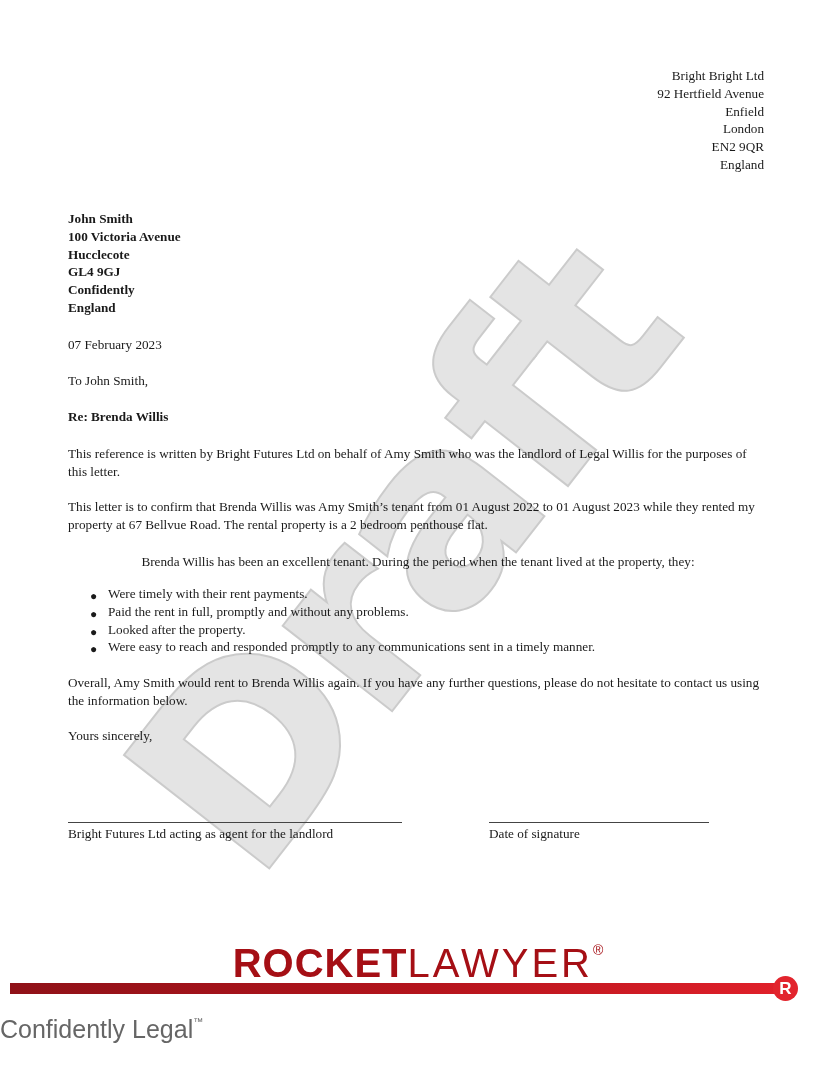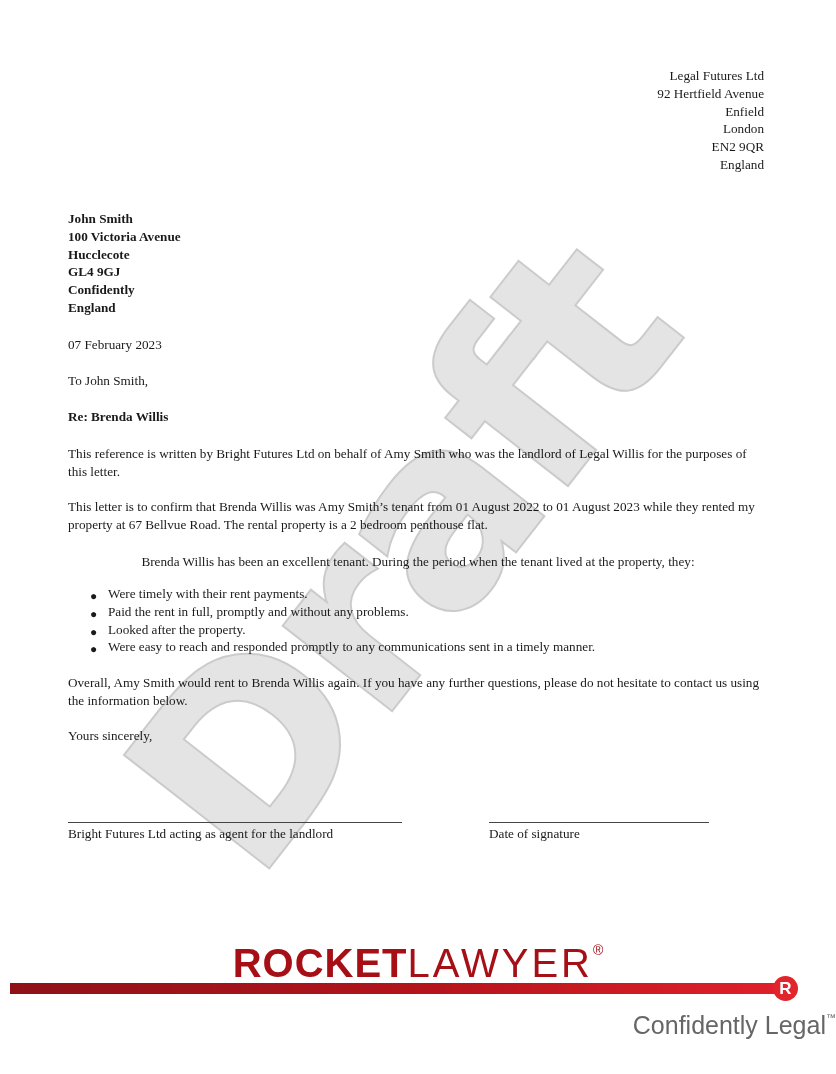--- a/index.html
+++ b/index.html
@@ -28,36 +28,36 @@
     .sig-label-1 { position: absolute; left: 68px; top: 825px; }
     .sig-label-2 { position: absolute; left: 489px; top: 825px; }
     .contact { position: absolute; left: 68px; top: 861px; color: #8a8a8a; }
     .footer { position: absolute; left: 0; top: 920px; width: 824px; height: 154px; z-index: 2; }
     .brand { position: absolute; left: 0; top: 8px; width: 836px; text-align: center; font-family: "Liberation Sans", sans-serif; color: #a50f15; font-size: 40px; line-height: 44px; letter-spacing: 1px; }
     .brand .rocket { font-weight: bold; }
     .brand .lawyer { font-weight: normal; letter-spacing: 3px; }
     .brand .reg { font-size: 14px; vertical-align: 22px; letter-spacing: 0; }
     .redbar { position: absolute; left: 10px; top: 63px; width: 770px; height: 11px; background: linear-gradient(to right, #8f1118, #b5141c 55%, #e0202a); }
     .r-badge { position: absolute; left: 773px; top: 56px; width: 25px; height: 25px; border-radius: 50%; background: #e2242d; color: #fff; font-family: "Liberation Sans", sans-serif; font-weight: bold; font-size: 17px; line-height: 25px; text-align: center; }
-    .tagline { position: absolute; left: 0; top: 82px; width: 836px; text-align: right; font-family: "Liberation Sans", sans-serif; color: #666; font-size: 25px; line-height: 32px; }
+    .tagline { position: absolute; left: 0; top: 82px; width: 836px; text-align: left; font-family: "Liberation Sans", sans-serif; color: #666; font-size: 25px; line-height: 40px; }
     .tagline .tm { font-size: 10px; vertical-align: 13px; }
   </style>
 </head>
 <body>
 
 <div class="page">
 
   <svg class="watermark" viewBox="0 0 836 1074" width="836" height="1074">
     <text x="0" y="0" transform="translate(255 885) rotate(-52)">Draft</text>
   </svg>
 
   <div class="content">
 
     <div class="sender">
-      <span class="line">Legal Futures Ltd</span>
+      <span class="line">Bright Bright Ltd</span>
       <span class="line">92 Hertfield Avenue</span>
       <span class="line">Enfield</span>
       <span class="line">London</span>
       <span class="line">EN2 9QR</span>
       <span class="line">England</span>
     </div>
 
     <div class="recipient">
       <span class="line">John Smith</span>
       <span class="line">100 Victoria Avenue</span>

